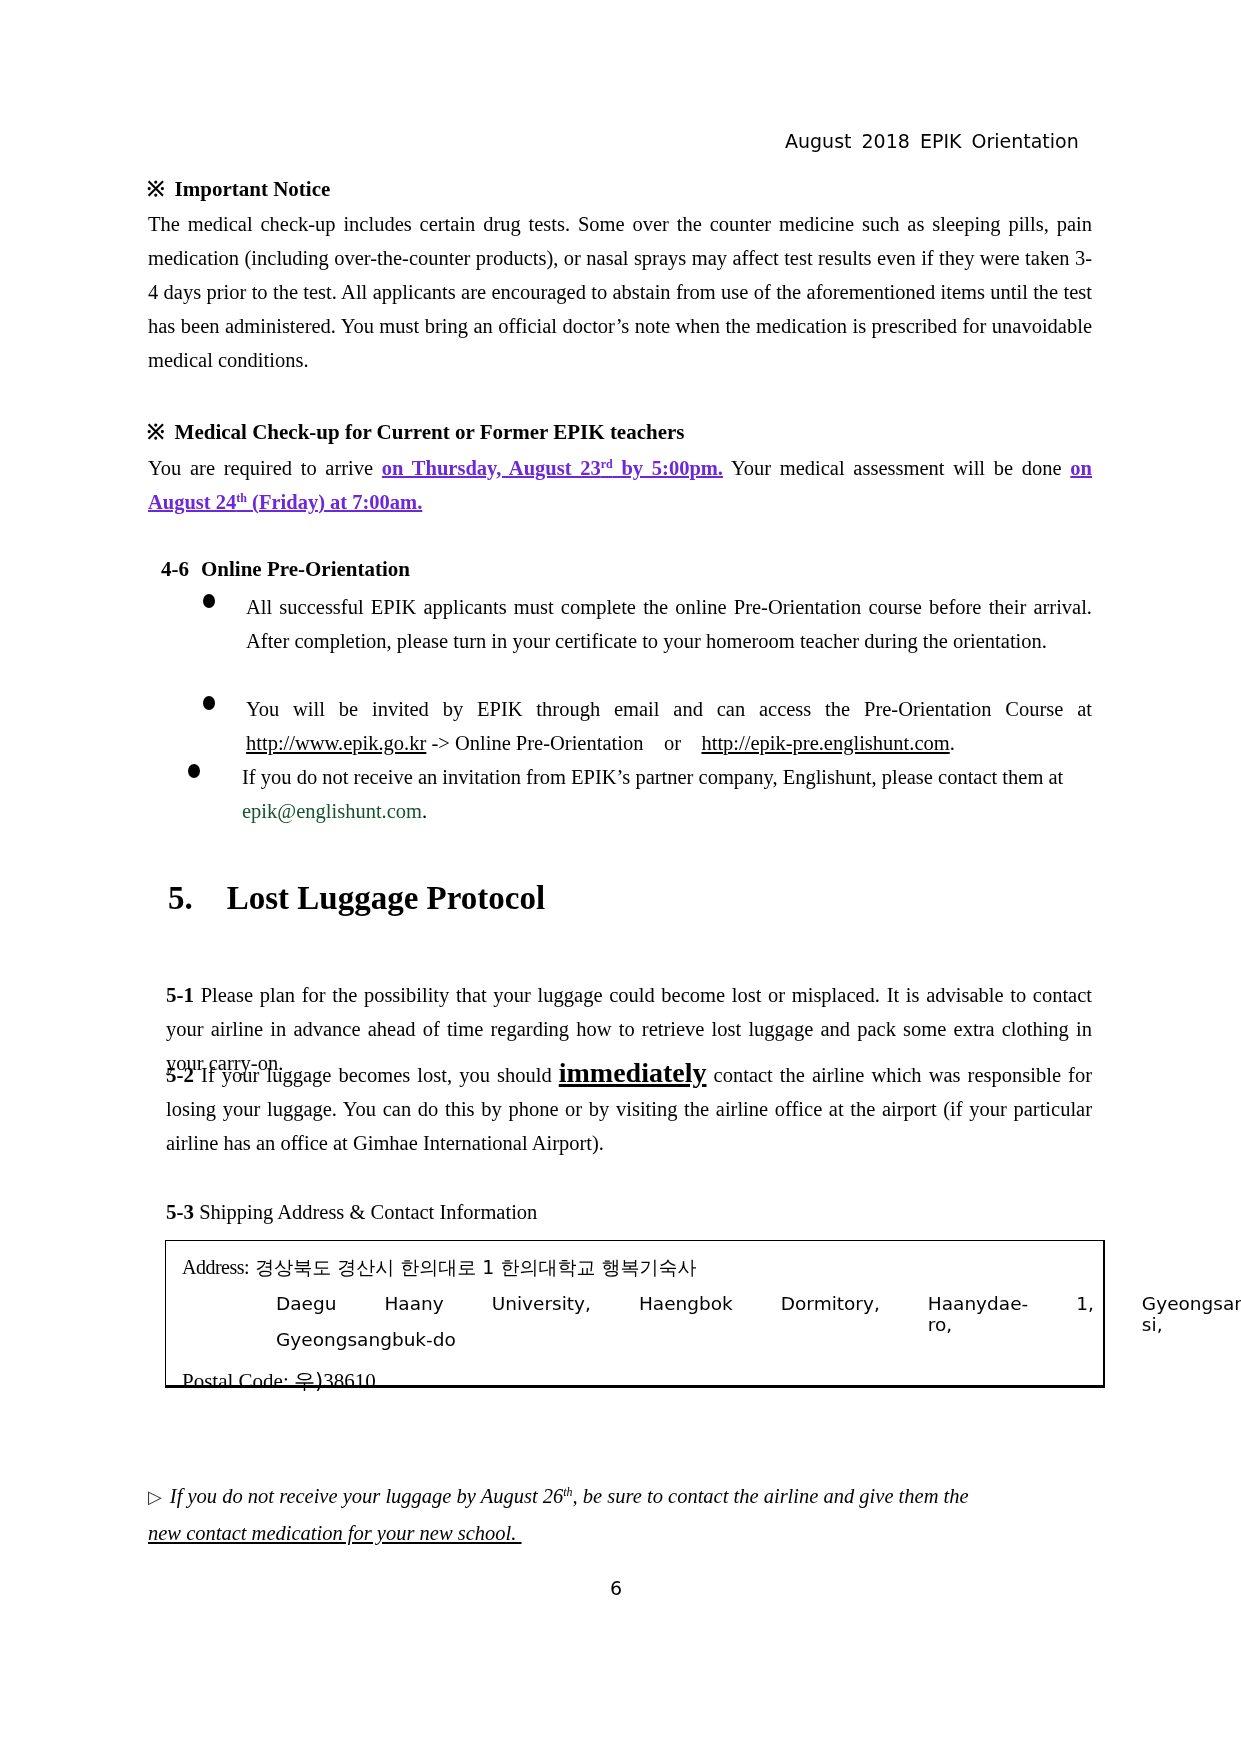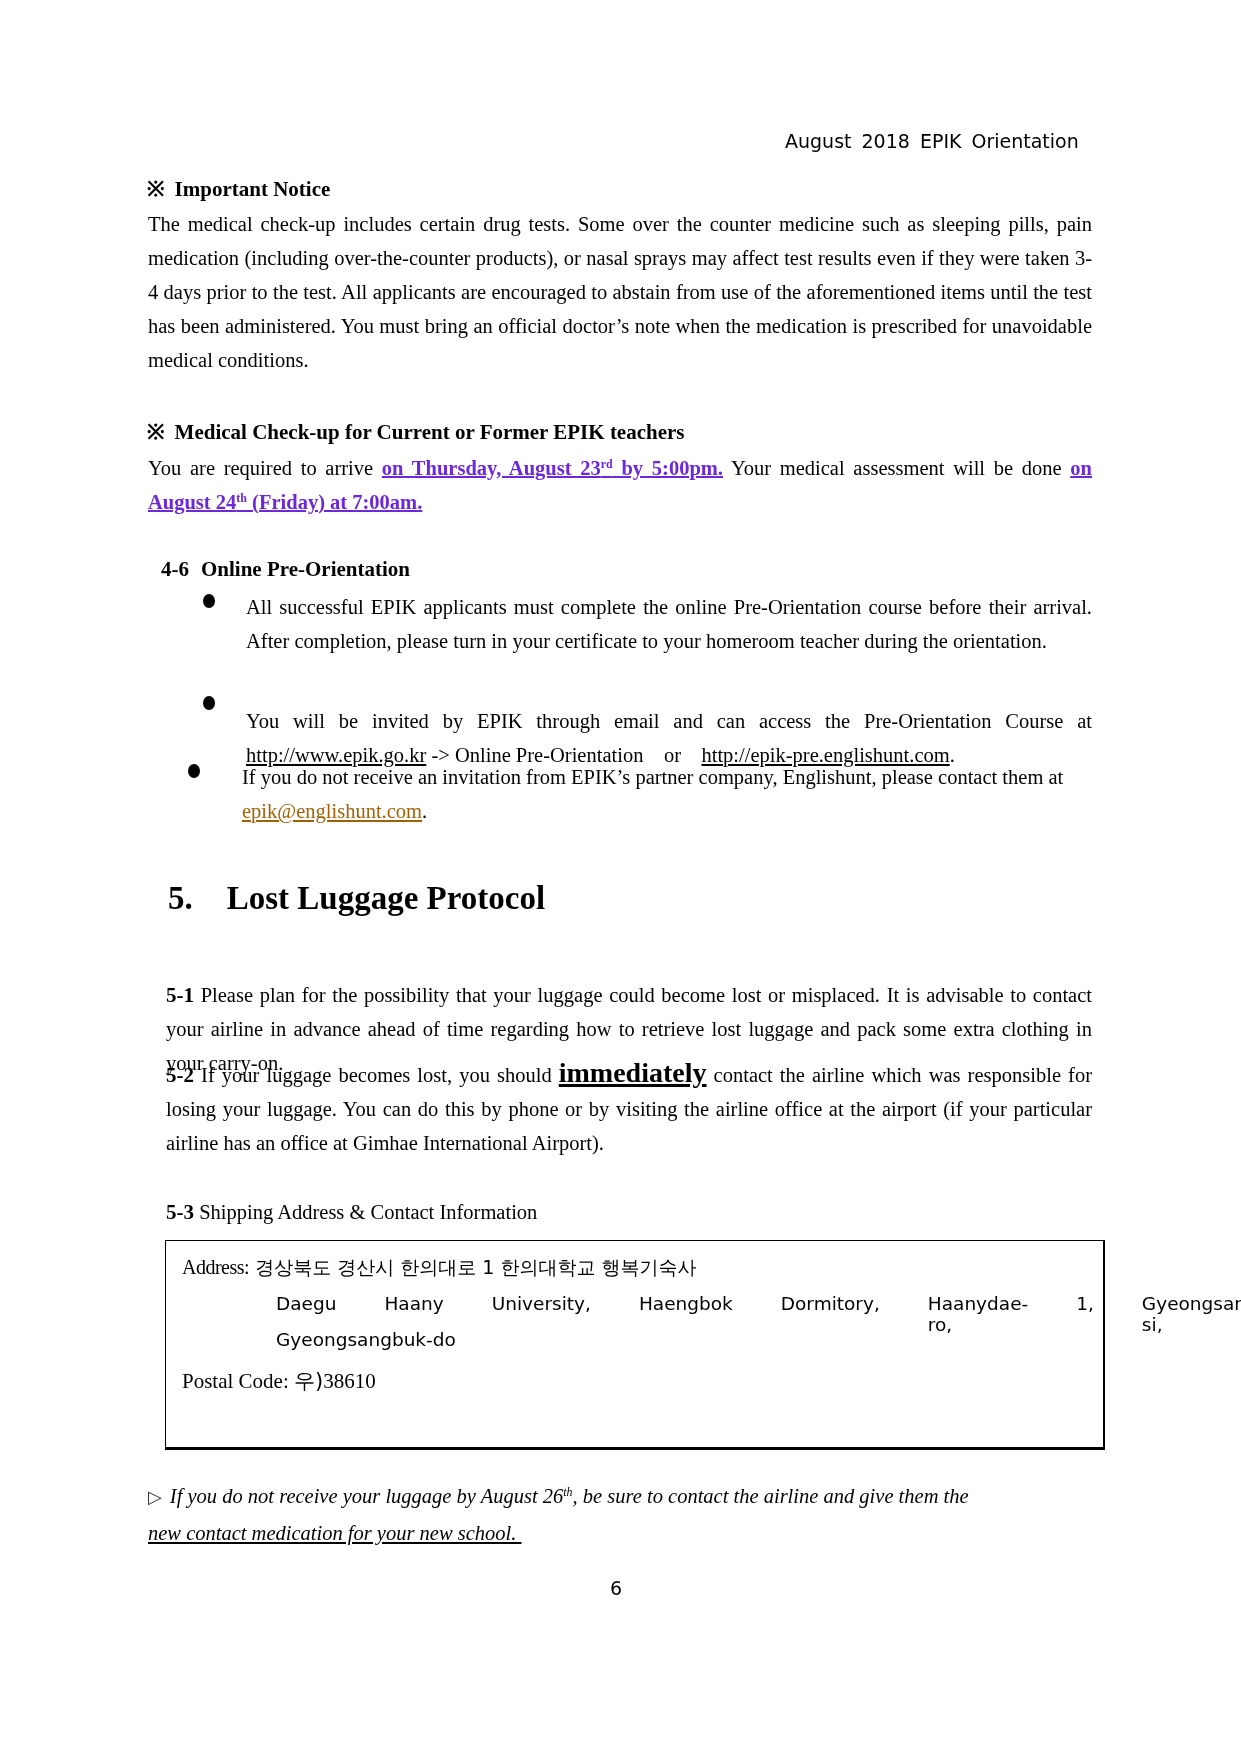--- a/index.html
+++ b/index.html
@@ -20,36 +20,36 @@
     .para.p2 { top: 451px; }
     .red { color: #6d28d9; font-weight: bold; text-decoration: underline; text-decoration-thickness: 2px; }
     sup { font-size: 12px; vertical-align: top; position: relative; top: -4px; }
 
     .sub-head { left: 161px; top: 557px; font-size: 21px; font-weight: bold; }
     .sub-head .num { margin-right: 12px; }
 
     .bullet-row { position: absolute; font-size: 20.5px; line-height: 34px; }
     .bullet { position: absolute; width: 12px; height: 14px; border-radius: 50%; background: #000; }
     .b1 { left: 246px; top: 590px; width: 846px; text-align: justify; }
-    .b2 { left: 246px; top: 692px; width: 846px; text-align: justify; margin-top: 12px; }
+    .b2 { left: 246px; top: 692px; width: 846px; text-align: justify; }
     .b3 { left: 242px; top: 760px; width: 850px; }
     .u { text-decoration: underline; }
-    .mail { color: #a16207; text-decoration: underline; }
+    .mail { color: #14532d; }
 
     .sec5 { left: 148px; top: 880px; font-size: 33px; font-weight: bold; margin-left: 20px; }
     .sec5 .num { margin-right: 34px; }
 
     .item { position: absolute; left: 166px; width: 926px; font-size: 20.5px; line-height: 34px; text-align: justify; }
     .item .lbl { font-weight: bold; font-size: 21px; }
     .i1 { top: 978px; }
     .i2 { top: 1056px; }
     .i3 { top: 1195px; }
     .big { font-size: 28px; font-weight: bold; text-decoration: underline; text-decoration-thickness: 3px; }
 
-    .box { left: 165px; top: 1240px; width: 940px; height: 210px; border: 1.5px solid #000; border-bottom-width: 3px; border-right-width: 2px; box-sizing: border-box; }
+    .box { left: 165px; top: 1240px; width: 940px; height: 148px; border: 1.5px solid #000; border-bottom-width: 3px; border-right-width: 2px; box-sizing: border-box; }
     .box .addr { position: absolute; left: 16px; top: 14px; font-size: 19px; }
     .box .addr .lbl { font-family: "Liberation Serif", serif; font-size: 20px; letter-spacing: -0.5px; }
     .box .en1 { position: absolute; left: 110px; top: 52px; width: 804px; font-size: 18.5px; display: flex; justify-content: space-between; gap: 48px; }
     .box .en2 { position: absolute; left: 110px; top: 88px; font-size: 18.5px; }
     .box .postal { position: absolute; left: 16px; top: 126px; font-size: 21px; }
     .box .tel { position: absolute; left: 16px; top: 160px; font-size: 21px; }
     .box .tel .staff { letter-spacing: -1px; font-size: 20px; }
 
     .note { left: 148px; top: 1478px; width: 944px; font-size: 20.5px; line-height: 36px; font-style: italic; }
     .note .tri { font-style: normal; font-size: 18px; margin-right: 8px; color: #333; }

